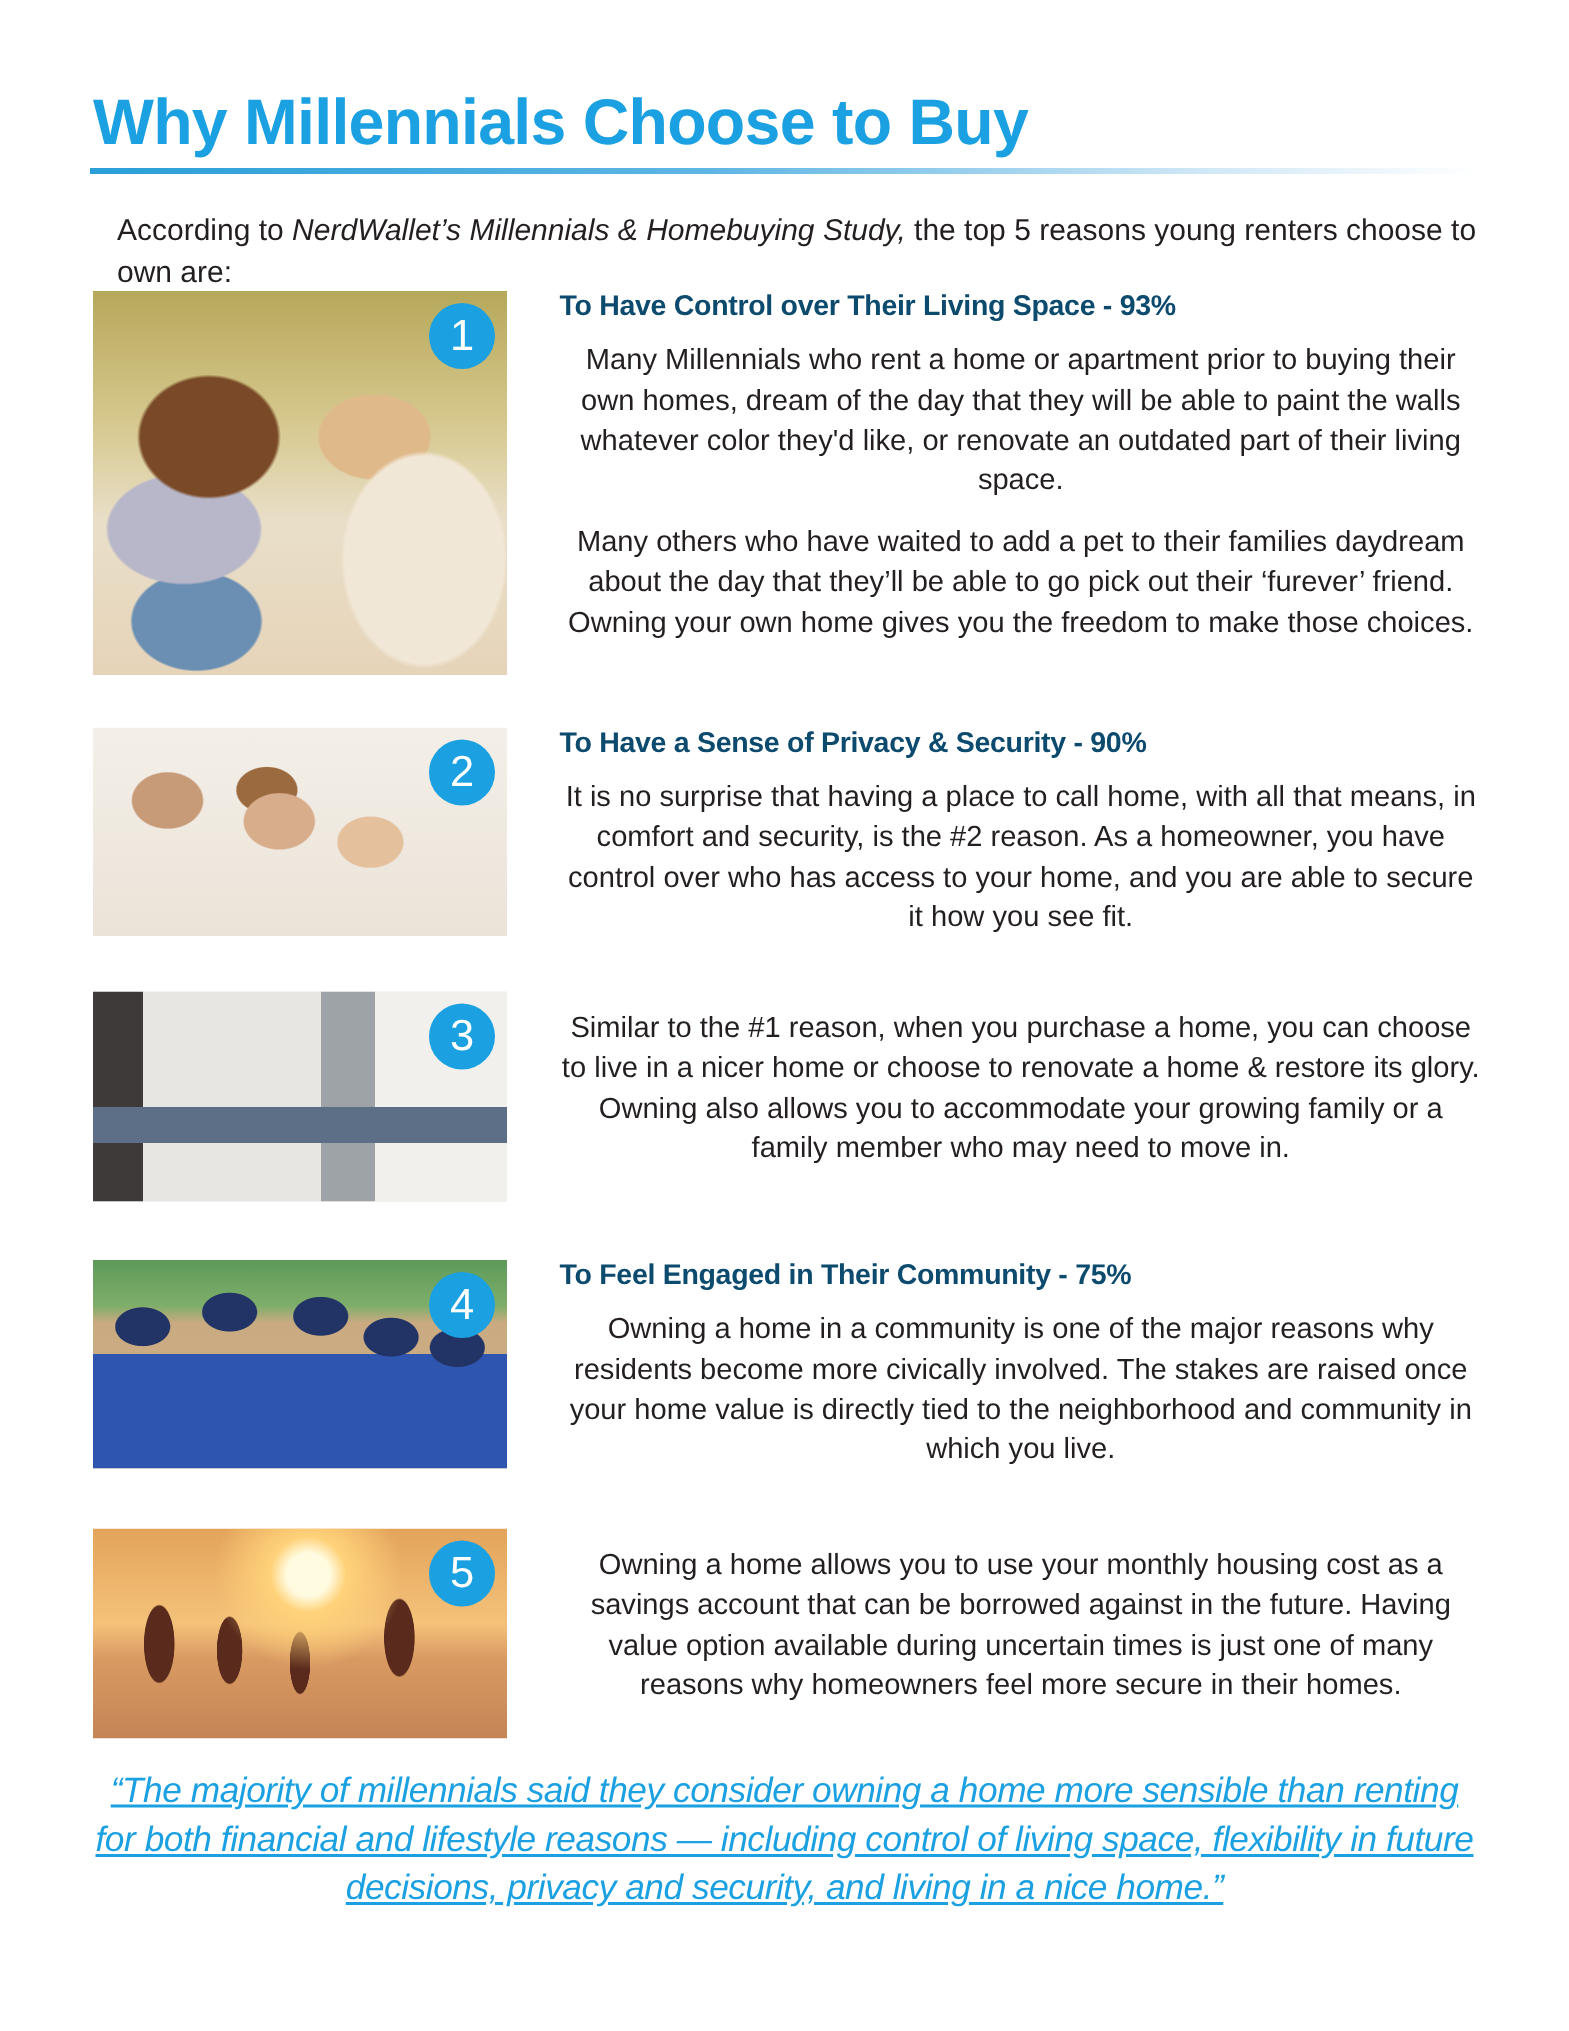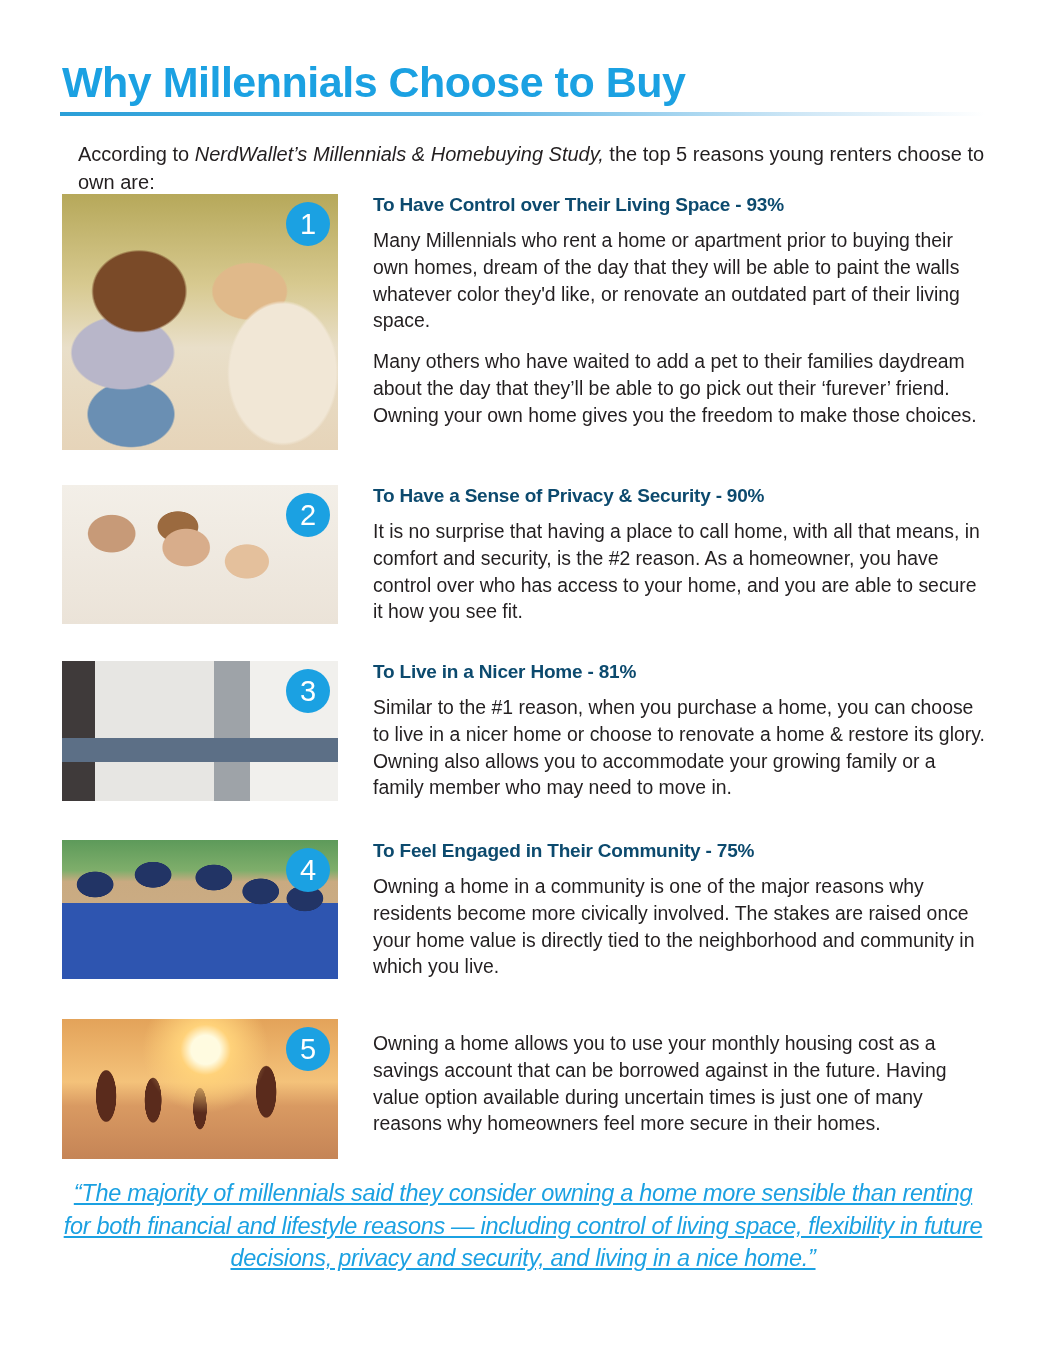--- a/index.html
+++ b/index.html
@@ -12,21 +12,21 @@
   .intro { position: absolute; left: 62px; top: 124px; width: 920px; font-size: 20px; line-height: 28px; margin: 16px; }
   .intro em { font-style: italic; }
 
   .reason { position: absolute; left: 62px; width: 925px; }
   .photo { position: absolute; left: 0; top: 0; width: 276px; overflow: hidden; }
   .photo-art { width: 100%; height: 100%; }
   .badge { position: absolute; right: 8px; top: 8px; width: 44px; height: 44px; border-radius: 50%;
            background: #1ba1e2; color: #ffffff; font-size: 29px; line-height: 44px; text-align: center; }
   .text-col { position: absolute; left: 311px; top: 0; width: 615px; }
   .r-title { margin: 0; font-size: 19px; font-weight: bold; color: #0c4a6e; line-height: 22px; letter-spacing: -0.2px; }
-  .r-body { margin: 11px 0 0 0; font-size: 19.4px; line-height: 26.8px; color: #231f20; }
+  .r-body { margin: 11px 0 0 0; font-size: 19.4px; line-height: 26.8px; color: #231f20; text-align: center; }
   .r-body + .r-body { margin-top: 14px; }
 
   .quote { position: absolute; left: 60px; top: 1177px; width: 926px; margin: 0; text-align: center;
            font-style: italic; font-size: 23.5px; line-height: 32.5px; color: #1ba1e2; letter-spacing: -0.3px; text-decoration: underline; }
 
   
   .p1 { background:
           radial-gradient(ellipse 30% 28% at 28% 38%, #7a4a28 0 55%, transparent 58%),
           radial-gradient(ellipse 26% 20% at 22% 62%, #b8b6c9 0 70%, transparent 73%),
           radial-gradient(ellipse 22% 18% at 25% 86%, #6a8fb3 0 70%, transparent 73%),
@@ -89,21 +89,20 @@
     <p class="r-body">It is no surprise that having a place to call home, with all that means, in comfort and security, is the #2 reason. As a homeowner, you have control over who has access to your home, and you are able to secure it how you see fit.</p>
   </div>
 </section>
 
 <section class="reason" style="top:661px;height:142px;">
   <div class="photo" style="height:140px;" aria-label="Bright modern kitchen with island and bar stools">
     <div class="photo-art p3"></div>
     <div class="badge">3</div>
   </div>
   <div class="text-col">
-    <h2 class="r-title">To Live in a Nicer Home - 81%</h2>
     <p class="r-body">Similar to the #1 reason, when you purchase a home, you can choose to live in a nicer home or choose to renovate a home &amp; restore its glory. Owning also allows you to accommodate your growing family or a family member who may need to move in.</p>
   </div>
 </section>
 
 <section class="reason" style="top:840px;height:140px;">
   <div class="photo" style="height:139px;" aria-label="Five boys in blue baseball caps and shirts arm in arm at a fence">
     <div class="photo-art p4"></div>
     <div class="badge">4</div>
   </div>
   <div class="text-col">

